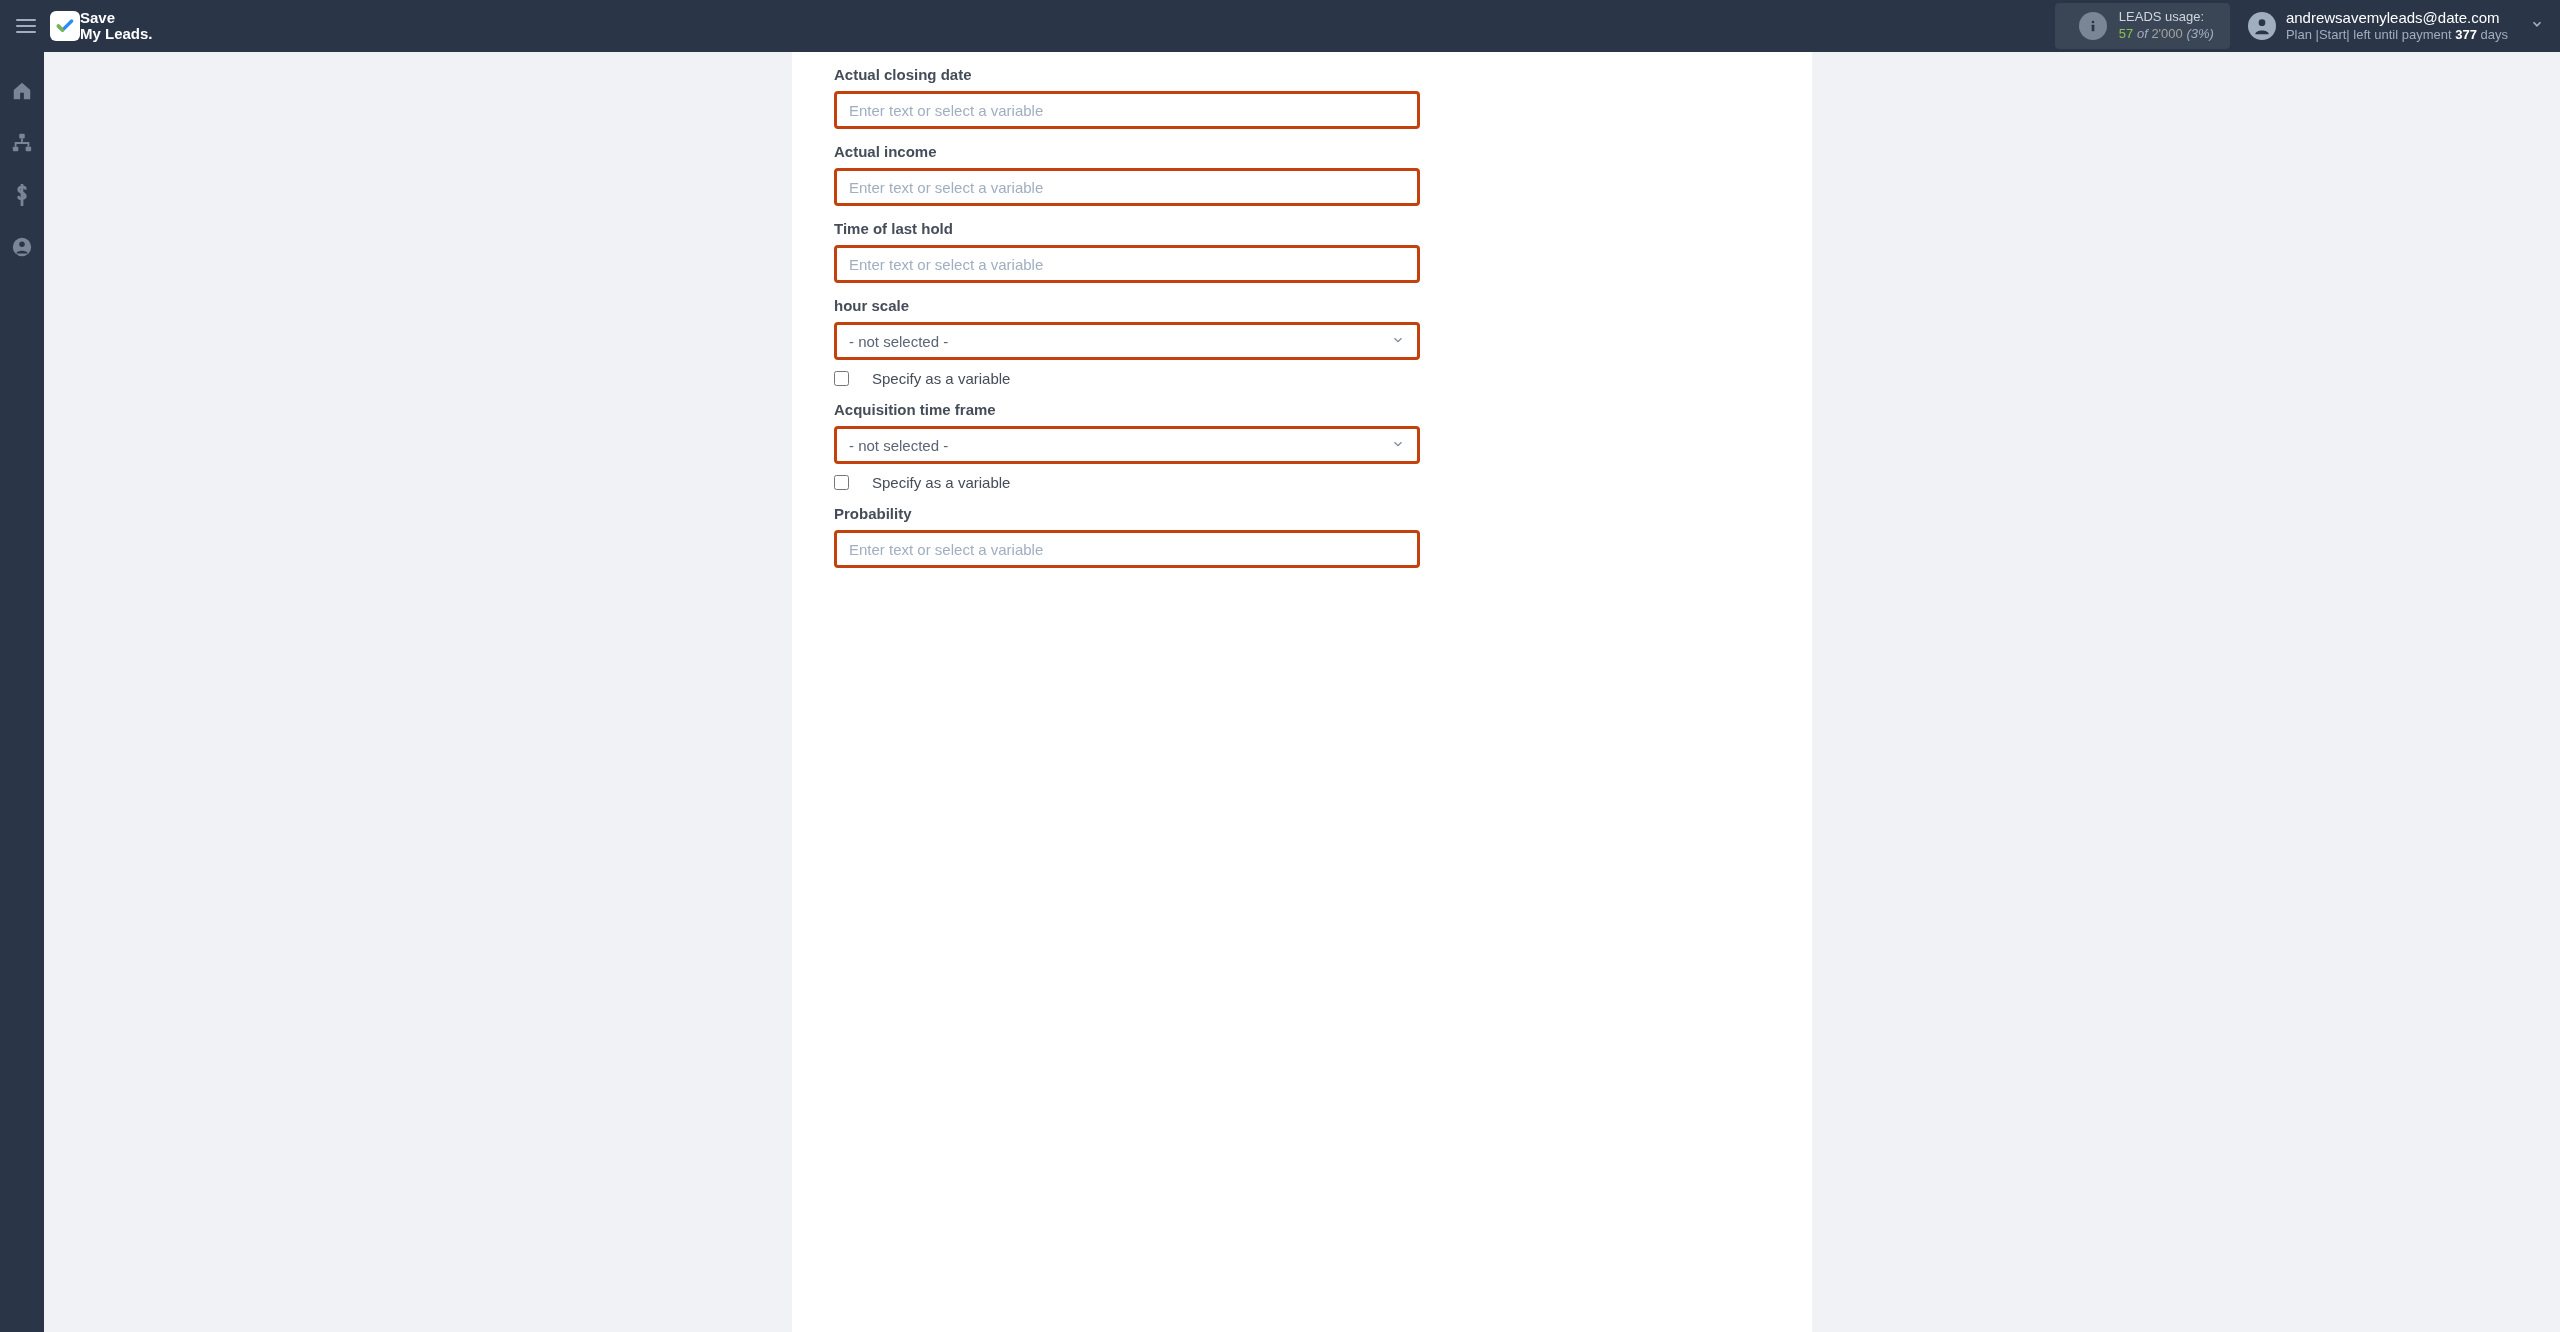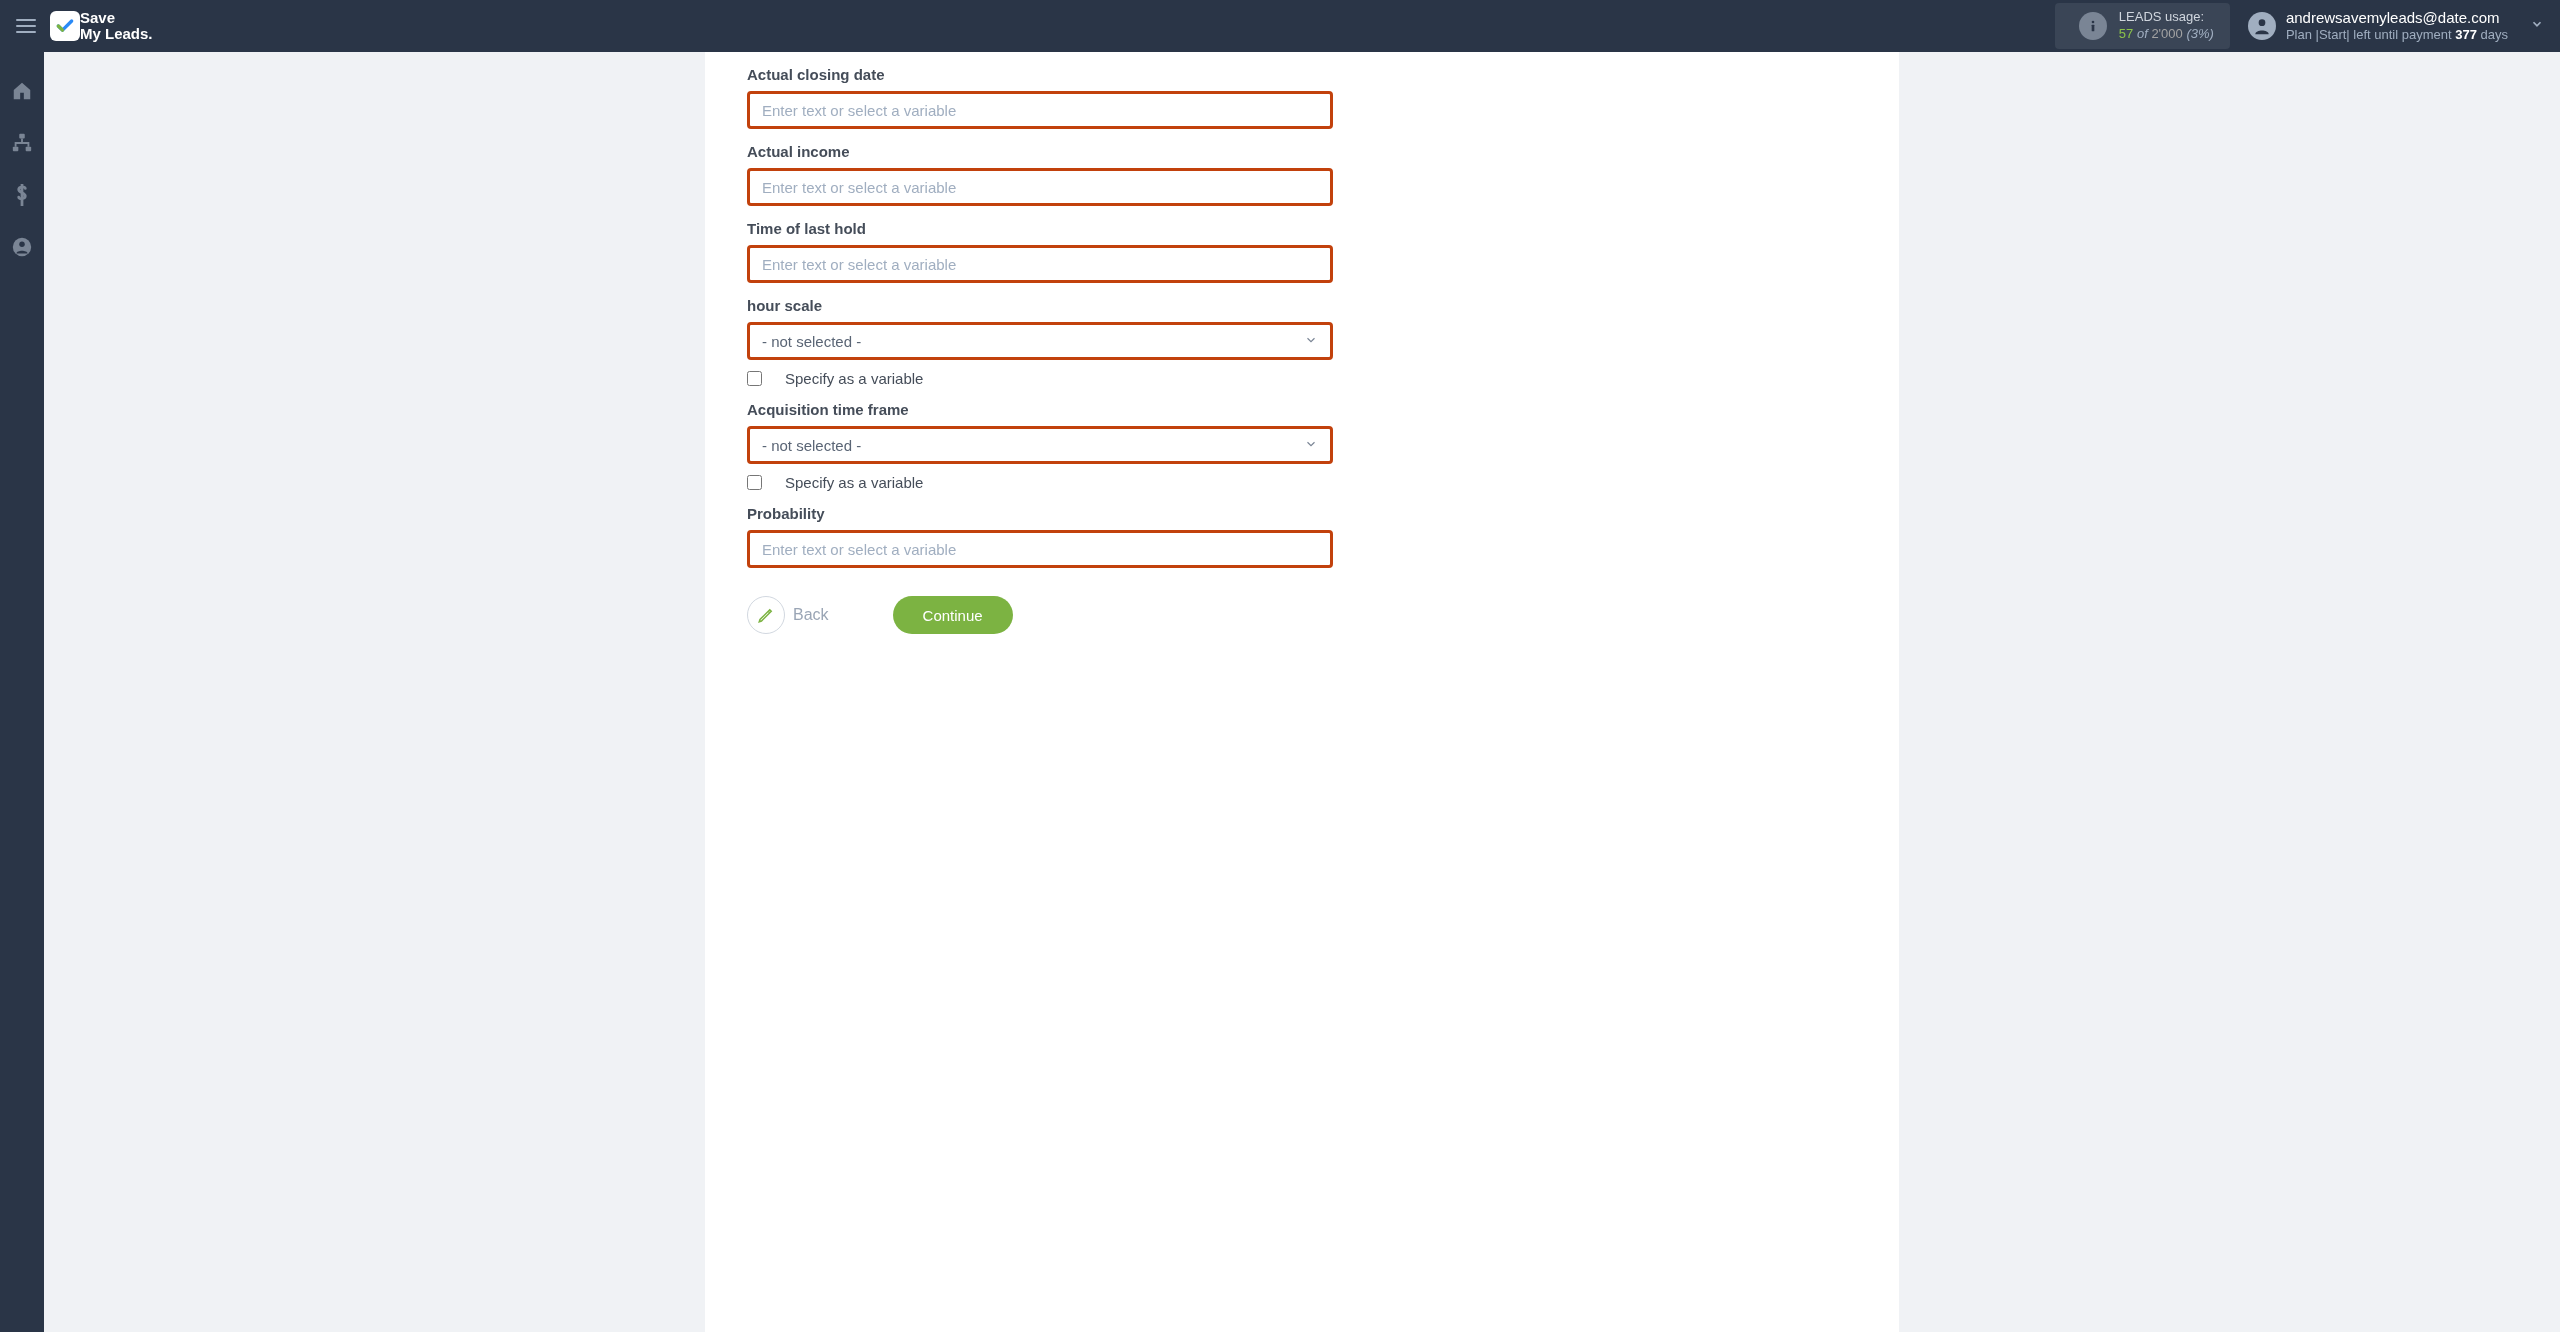--- a/index.html
+++ b/index.html
@@ -95,21 +95,21 @@
     }
 
     
     .main {
       margin-left: 44px; margin-top: 52px;
       min-height: calc(100vh - 52px);
       display: flex; justify-content: center;
       padding: 0;
     }
     .card {
-      background: #fff; width: 1194px;
+      background: #fff; width: 1020px;
       padding: 0 42px 42px 42px;
       min-height: 570px;
     }
     .form { width: 586px; }
     .field-group { margin-top: 14px; }
     .field-label {
       font-weight: 600; color: #454d59;
       font-size: 15px; margin-bottom: 8px; display: block;
     }
     .text-input, .select-input {
@@ -299,28 +299,16 @@
           <input type="checkbox" style="">
           <span>Specify as a variable</span>
         </label>
       </div>
 
       <div class="field-group">
         <label class="field-label">Probability</label>
         <input type="text" class="text-input" placeholder="Enter text or select a variable" style="">
       </div>
 
-      <div class="actions">
-        <div class="back-btn">
-          <div class="back-circle">
-            <svg width="18" height="18" viewBox="0 0 24 24" fill="none" stroke="#7cb342" stroke-width="2">
-              <path d="M3 21 L6 20 L19 7 L17 5 L4 18 Z"></path>
-              <path d="M15 7 L17 9"></path>
-            </svg>
-          </div>
-          <span class="back-label">Back</span>
-        </div>
-        <button class="continue-btn">Continue</button>
-      </div>
 
     </div>
   </div>
 </div>
 
 </body></html>

